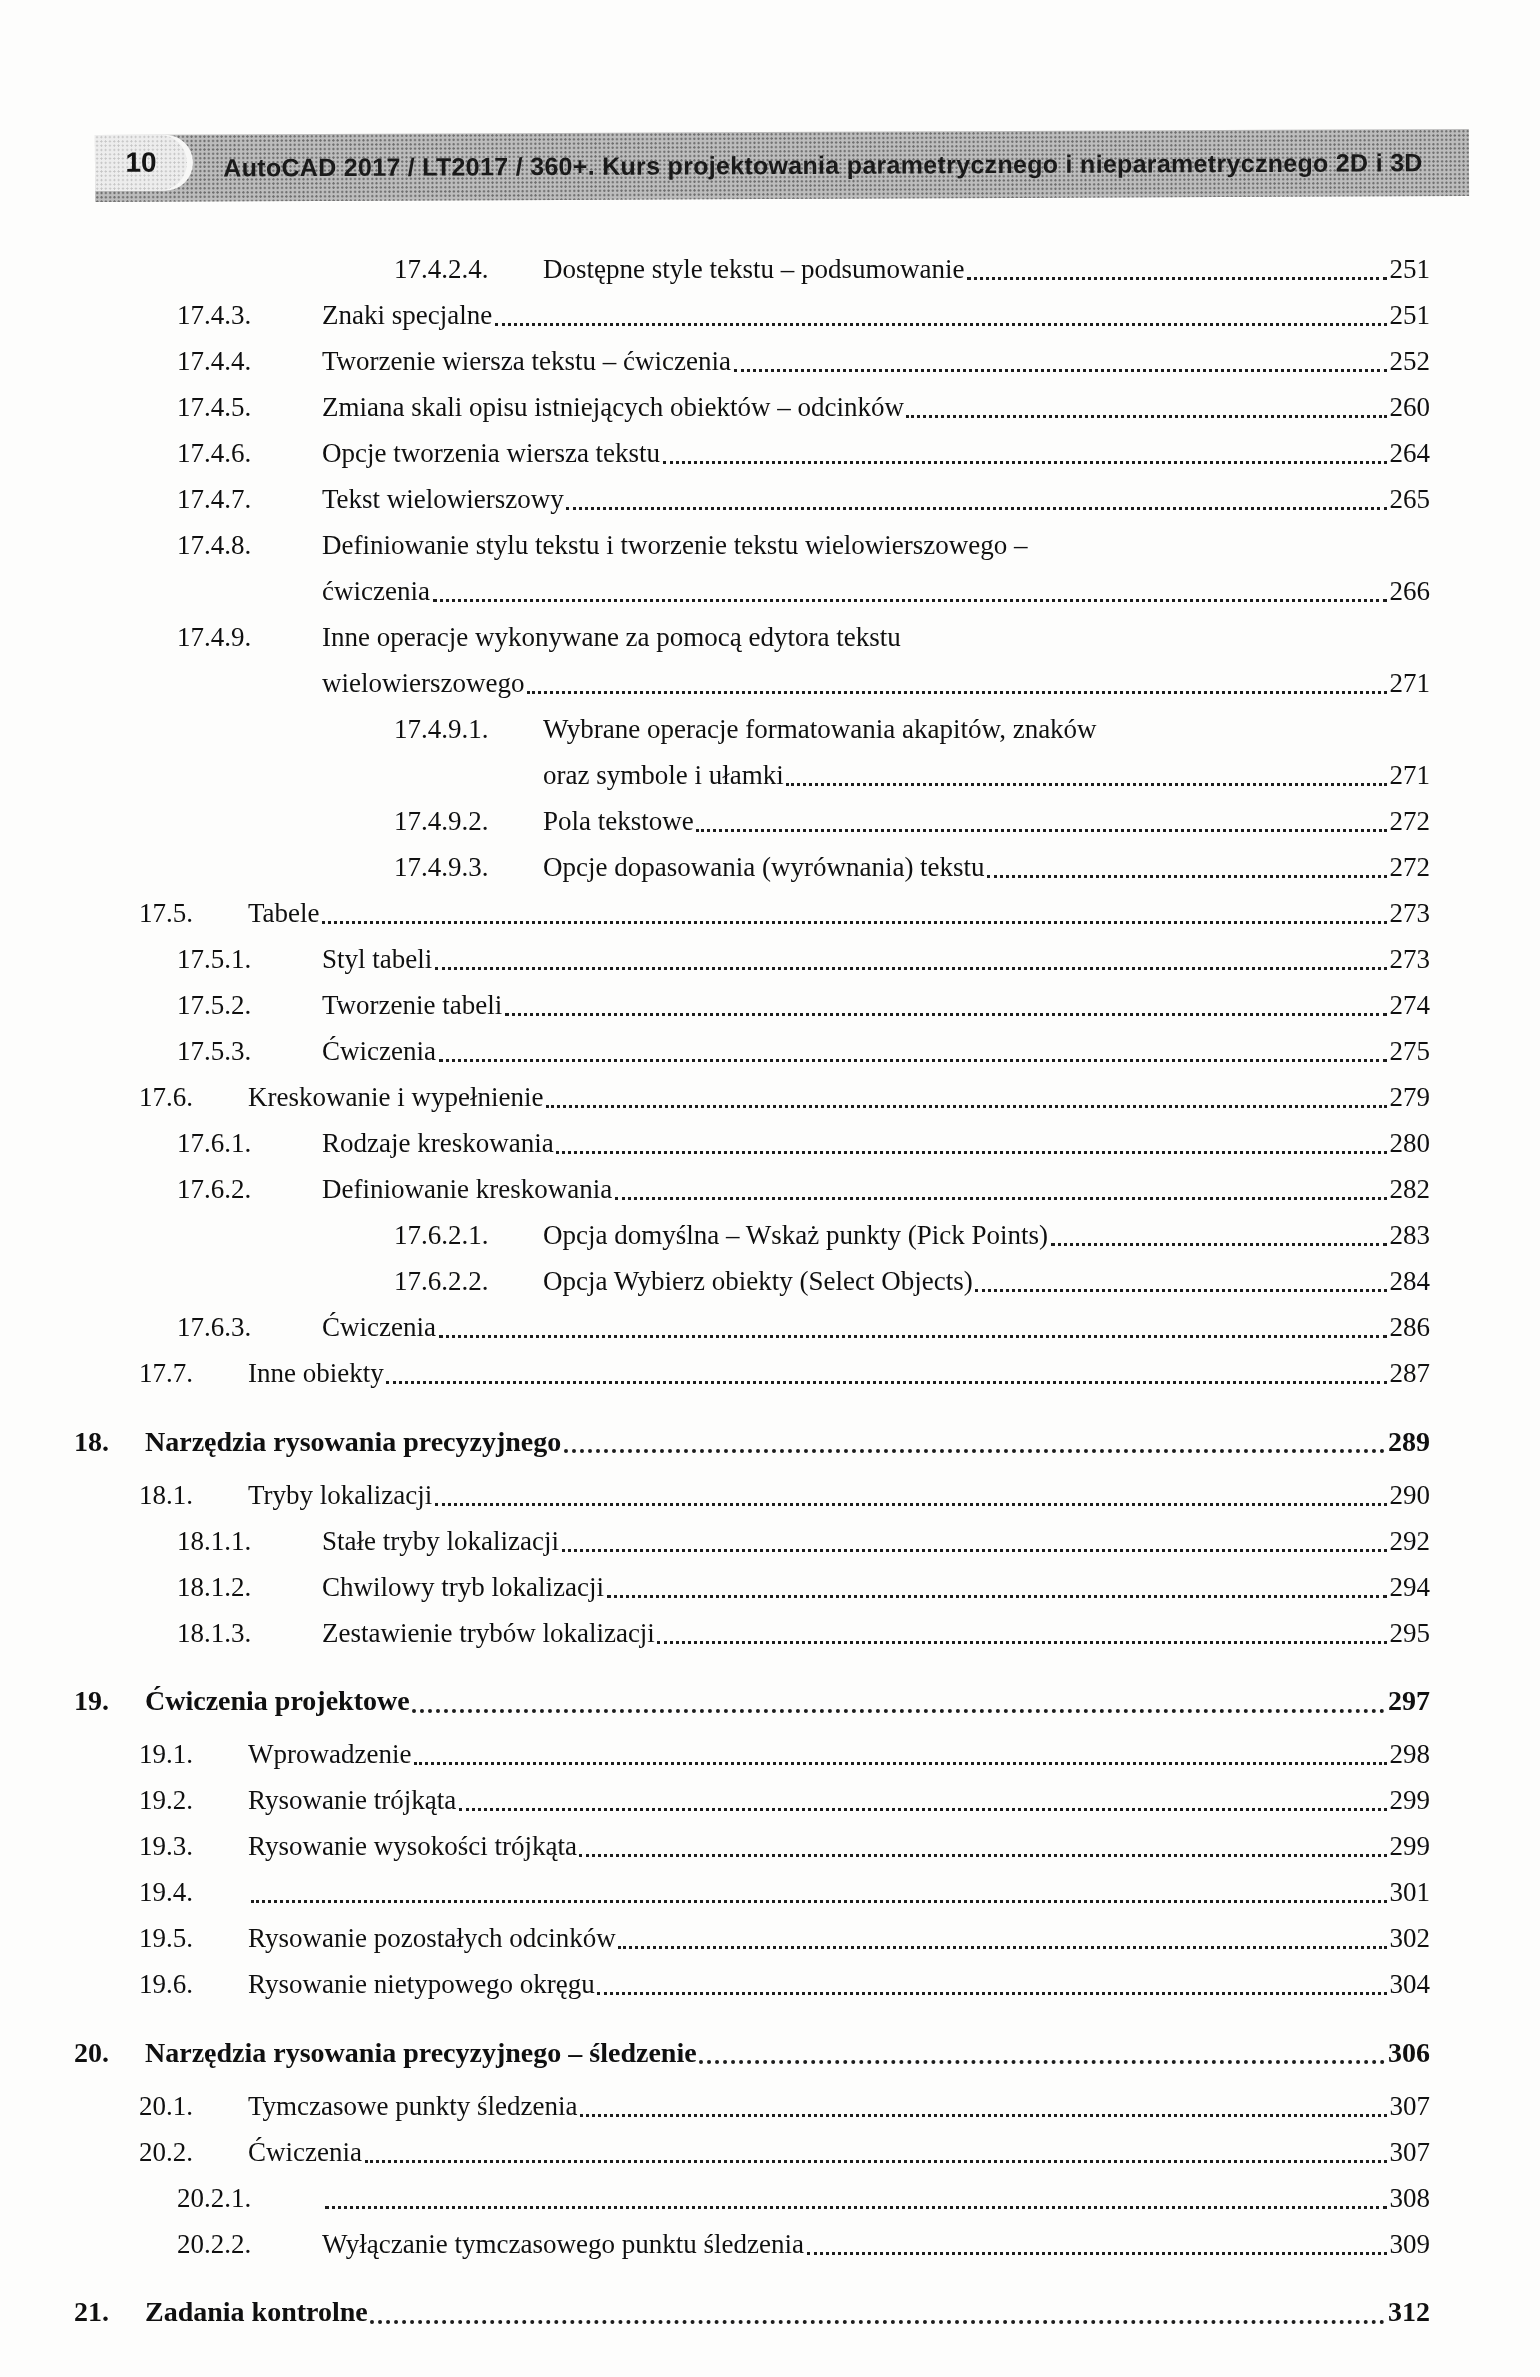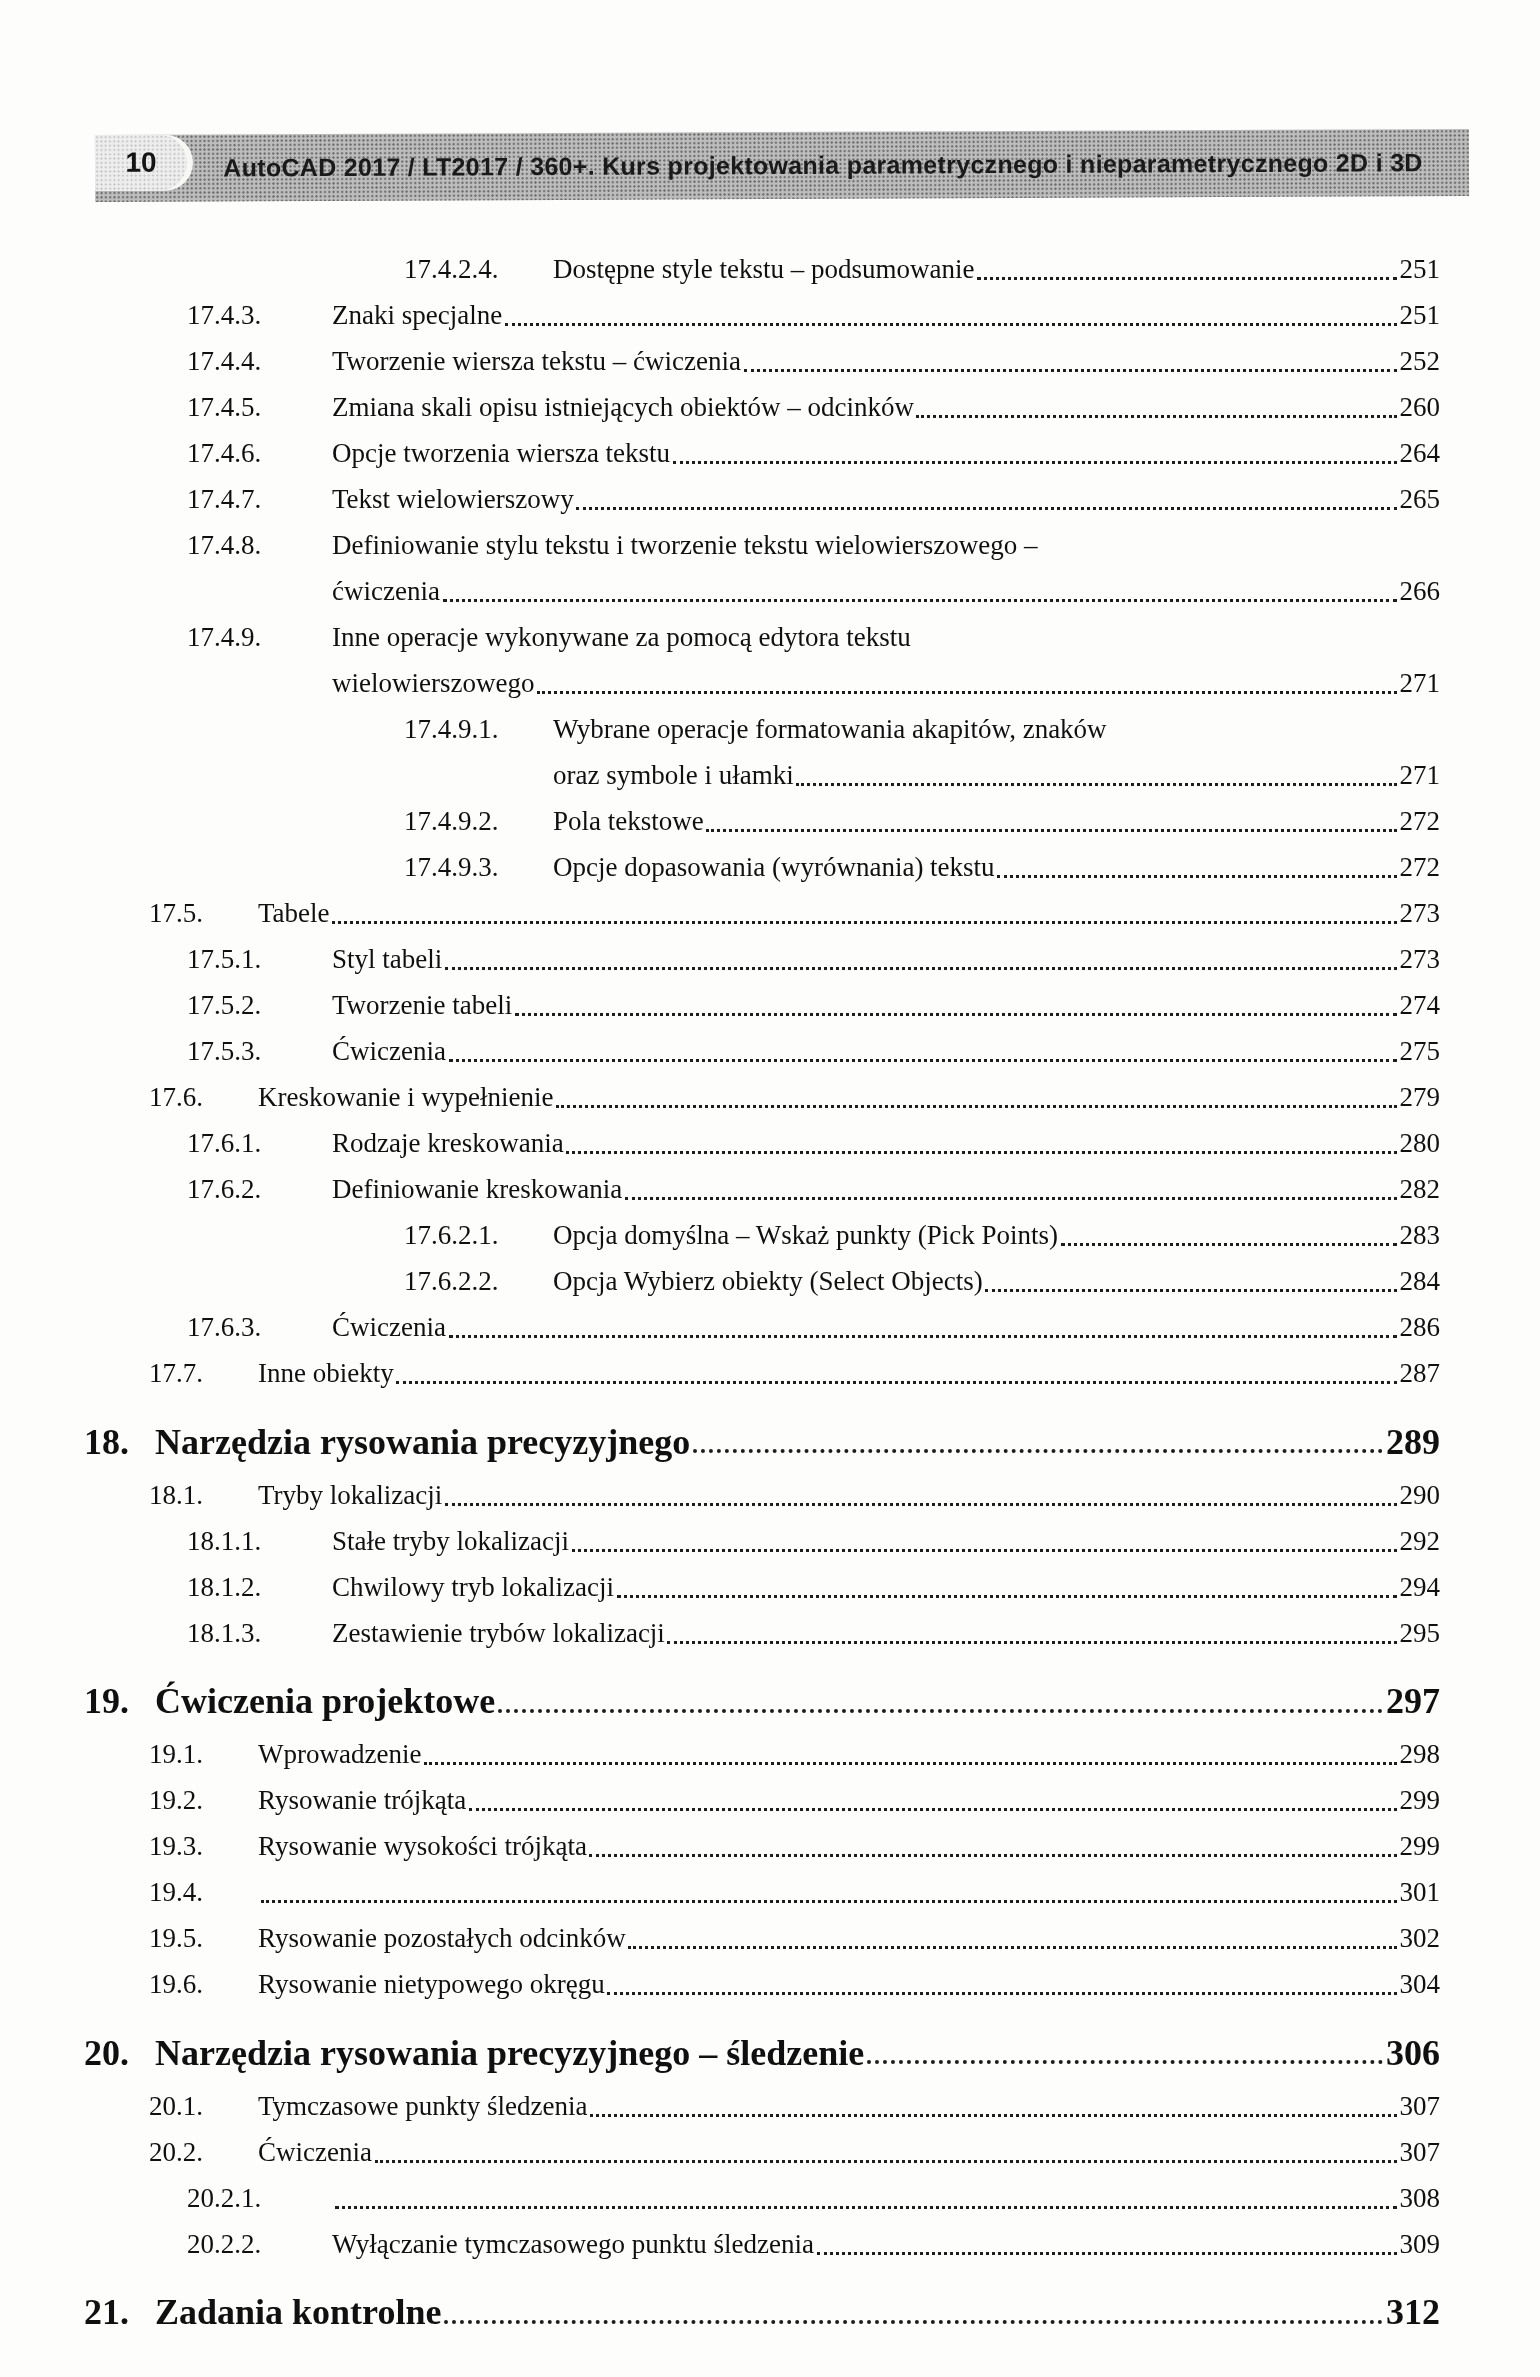--- a/index.html
+++ b/index.html
@@ -36,21 +36,21 @@
   }
   #header-title {
     flex:1; text-align:center; padding-left:82px;
     font:bold 25px "Liberation Sans", sans-serif;
     color:#1a1a1a; letter-spacing:0.3px;
     white-space:nowrap;
   }
 
   
   #toc-list {
-    position:absolute; left:84px; top:246px;
+    position:absolute; left:74px; top:246px;
     width:1356px;
     font-size:27px;
   }
   .toc-row { display:flex; height:46px; line-height:46px; white-space:nowrap; }
   .num-col { flex:none; }
   .title   { flex:none;font-family:Liberation Serif, serif; }
   .dots {
     flex:1 1 auto;
     border-bottom:3.5px dotted #1d1d1d;
     align-self:flex-end;
@@ -59,21 +59,21 @@
   }
   .page { flex:none; padding-left:0.9px; }
 
   
   .lvl1 { margin-left:0; }   .lvl1 .num-col { width:71px;  }
   .lvl2 { margin-left:65px;} .lvl2 .num-col { width:109px; }
   .lvl3 { margin-left:103px;}.lvl3 .num-col { width:145px; }
   .lvl4 { margin-left:320px;}.lvl4 .num-col { width:149px; }
 
   
-  .chapter { margin-top:22.5px; margin-bottom:7px; font-weight:bold; font-size:36px; }
+  .chapter { margin-top:22.5px; margin-bottom:7px; font-weight:bold; font-size:28px; }
   .chapter .dots { border-bottom-width:4.3px; margin-bottom:11.2px; }
 </style>
 </head>
 <body>
 
 <div id="page-header">
   <div id="page-number-badge">
     <span>10</span>
   </div>
   <div id="header-title">AutoCAD 2017 / LT2017 / 360+. Kurs projektowania parametrycznego i nieparametrycznego 2D i 3D</div>

